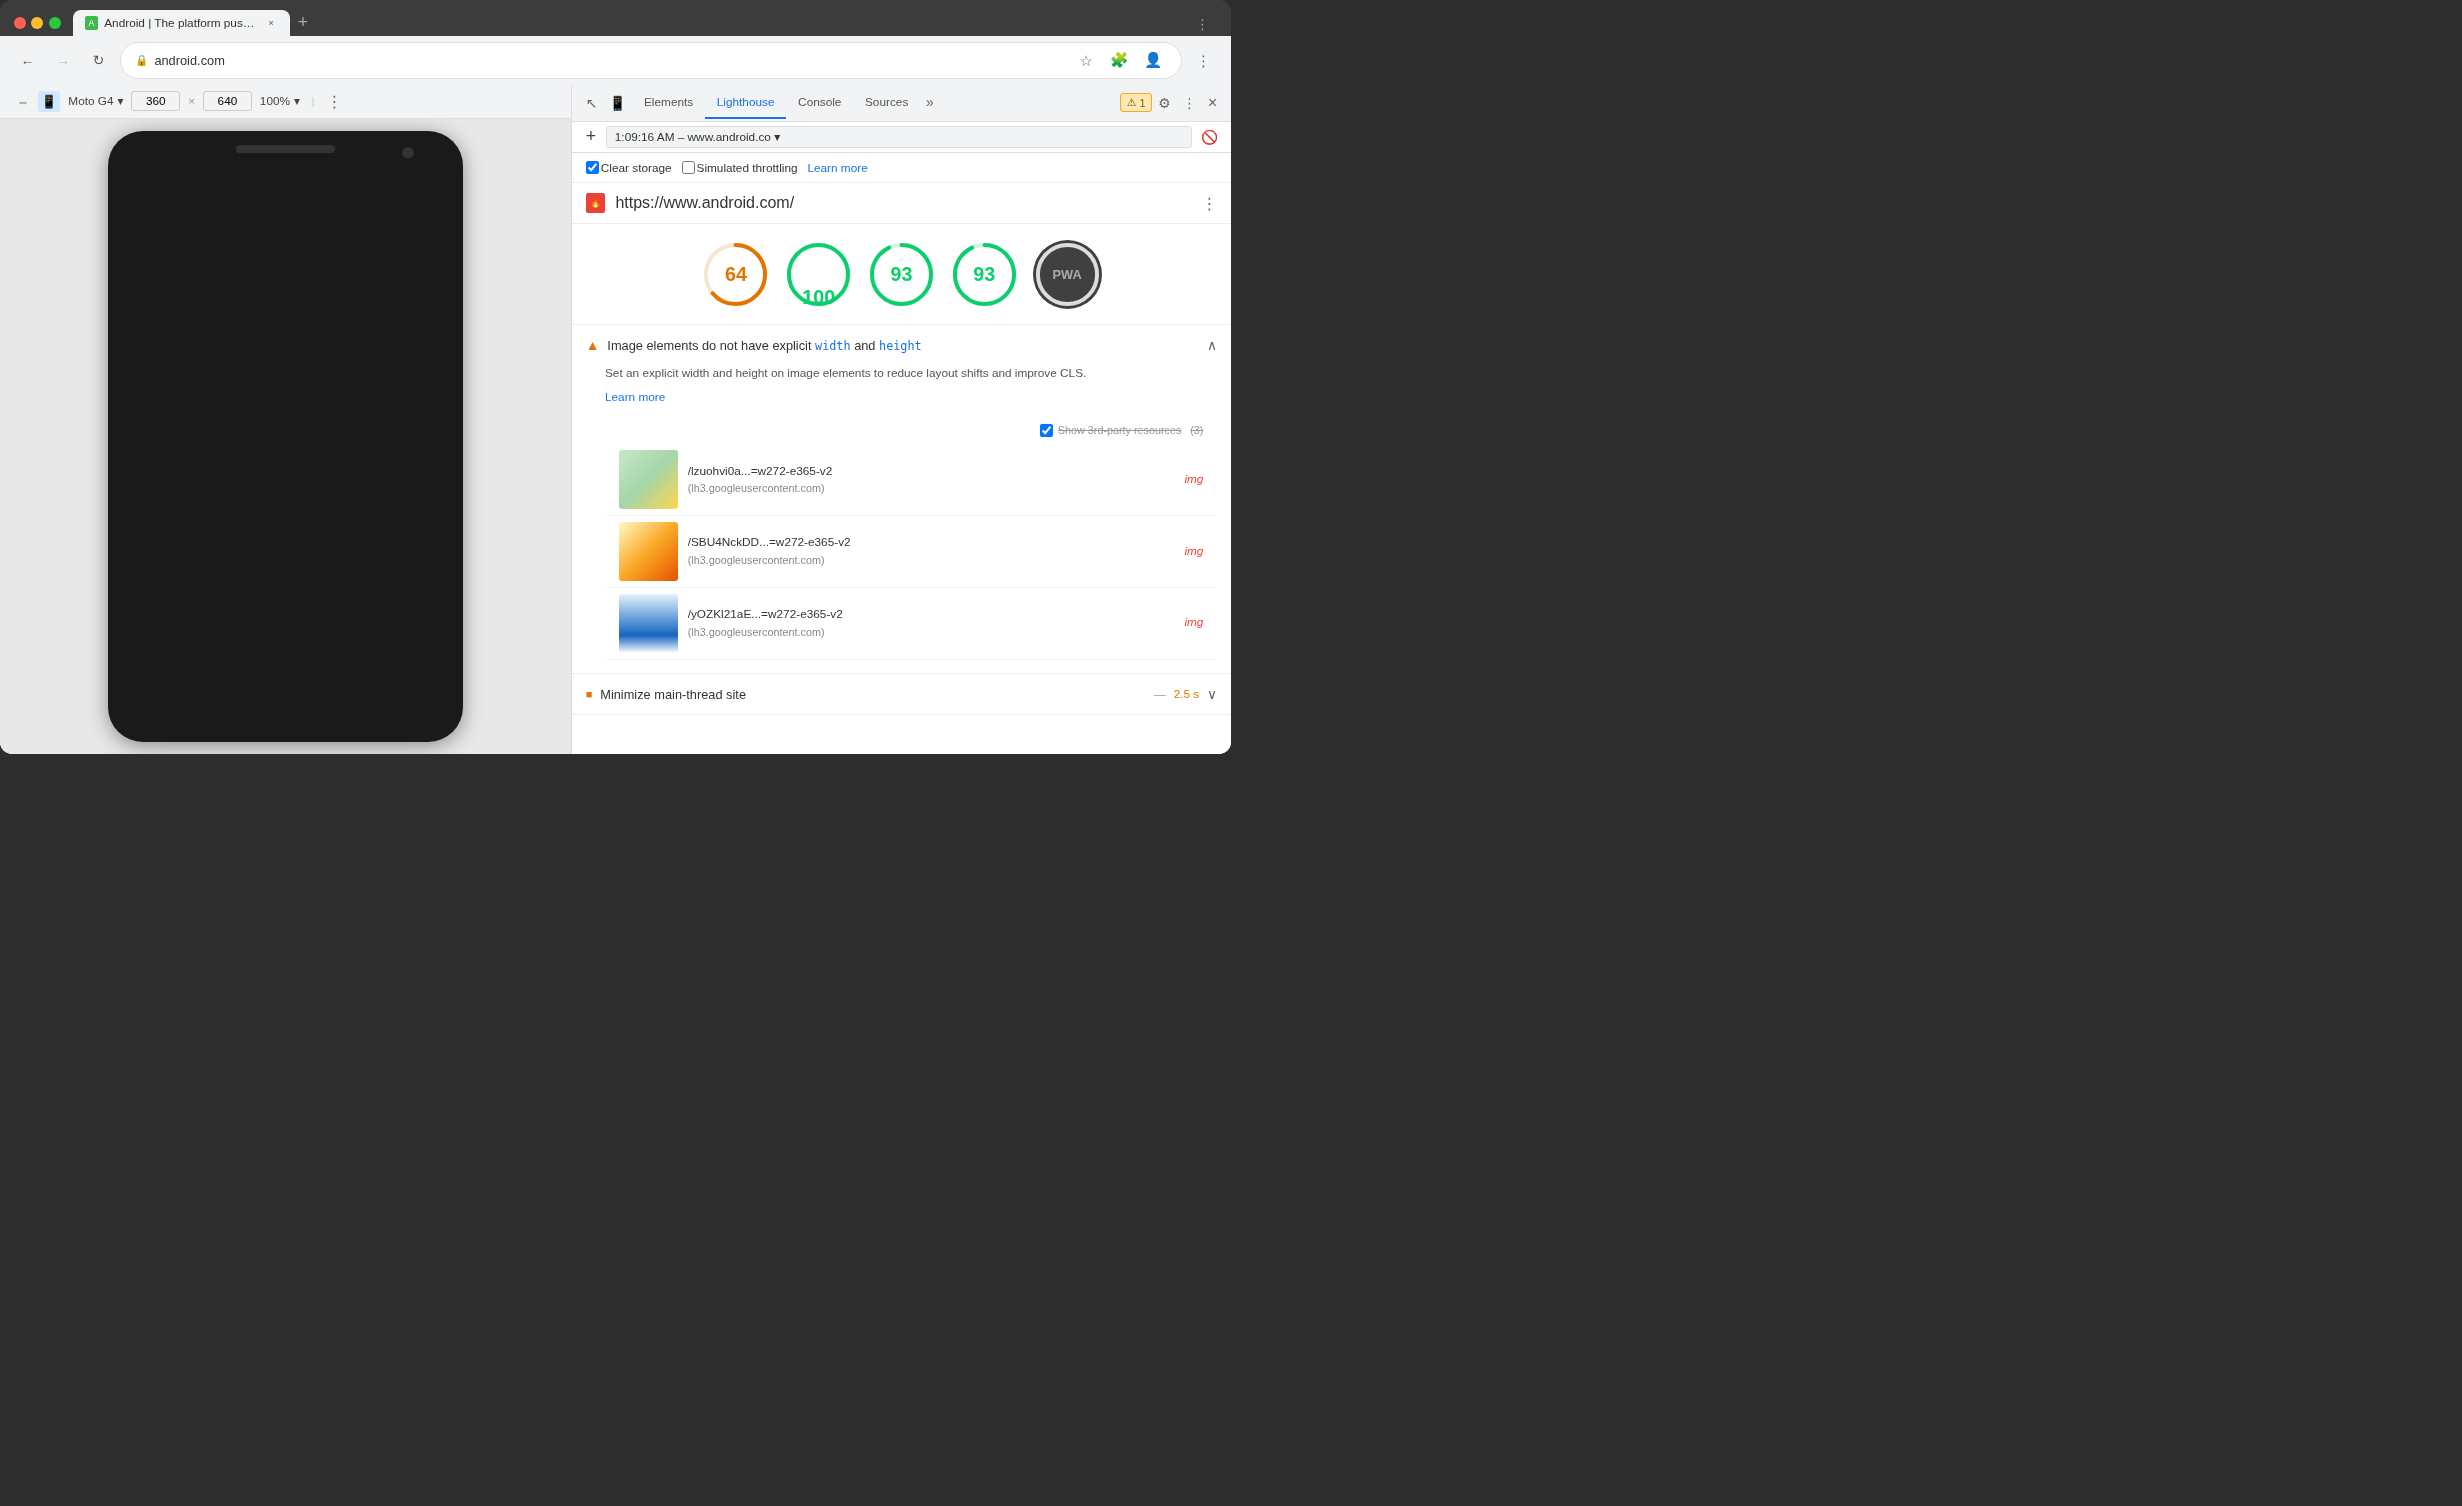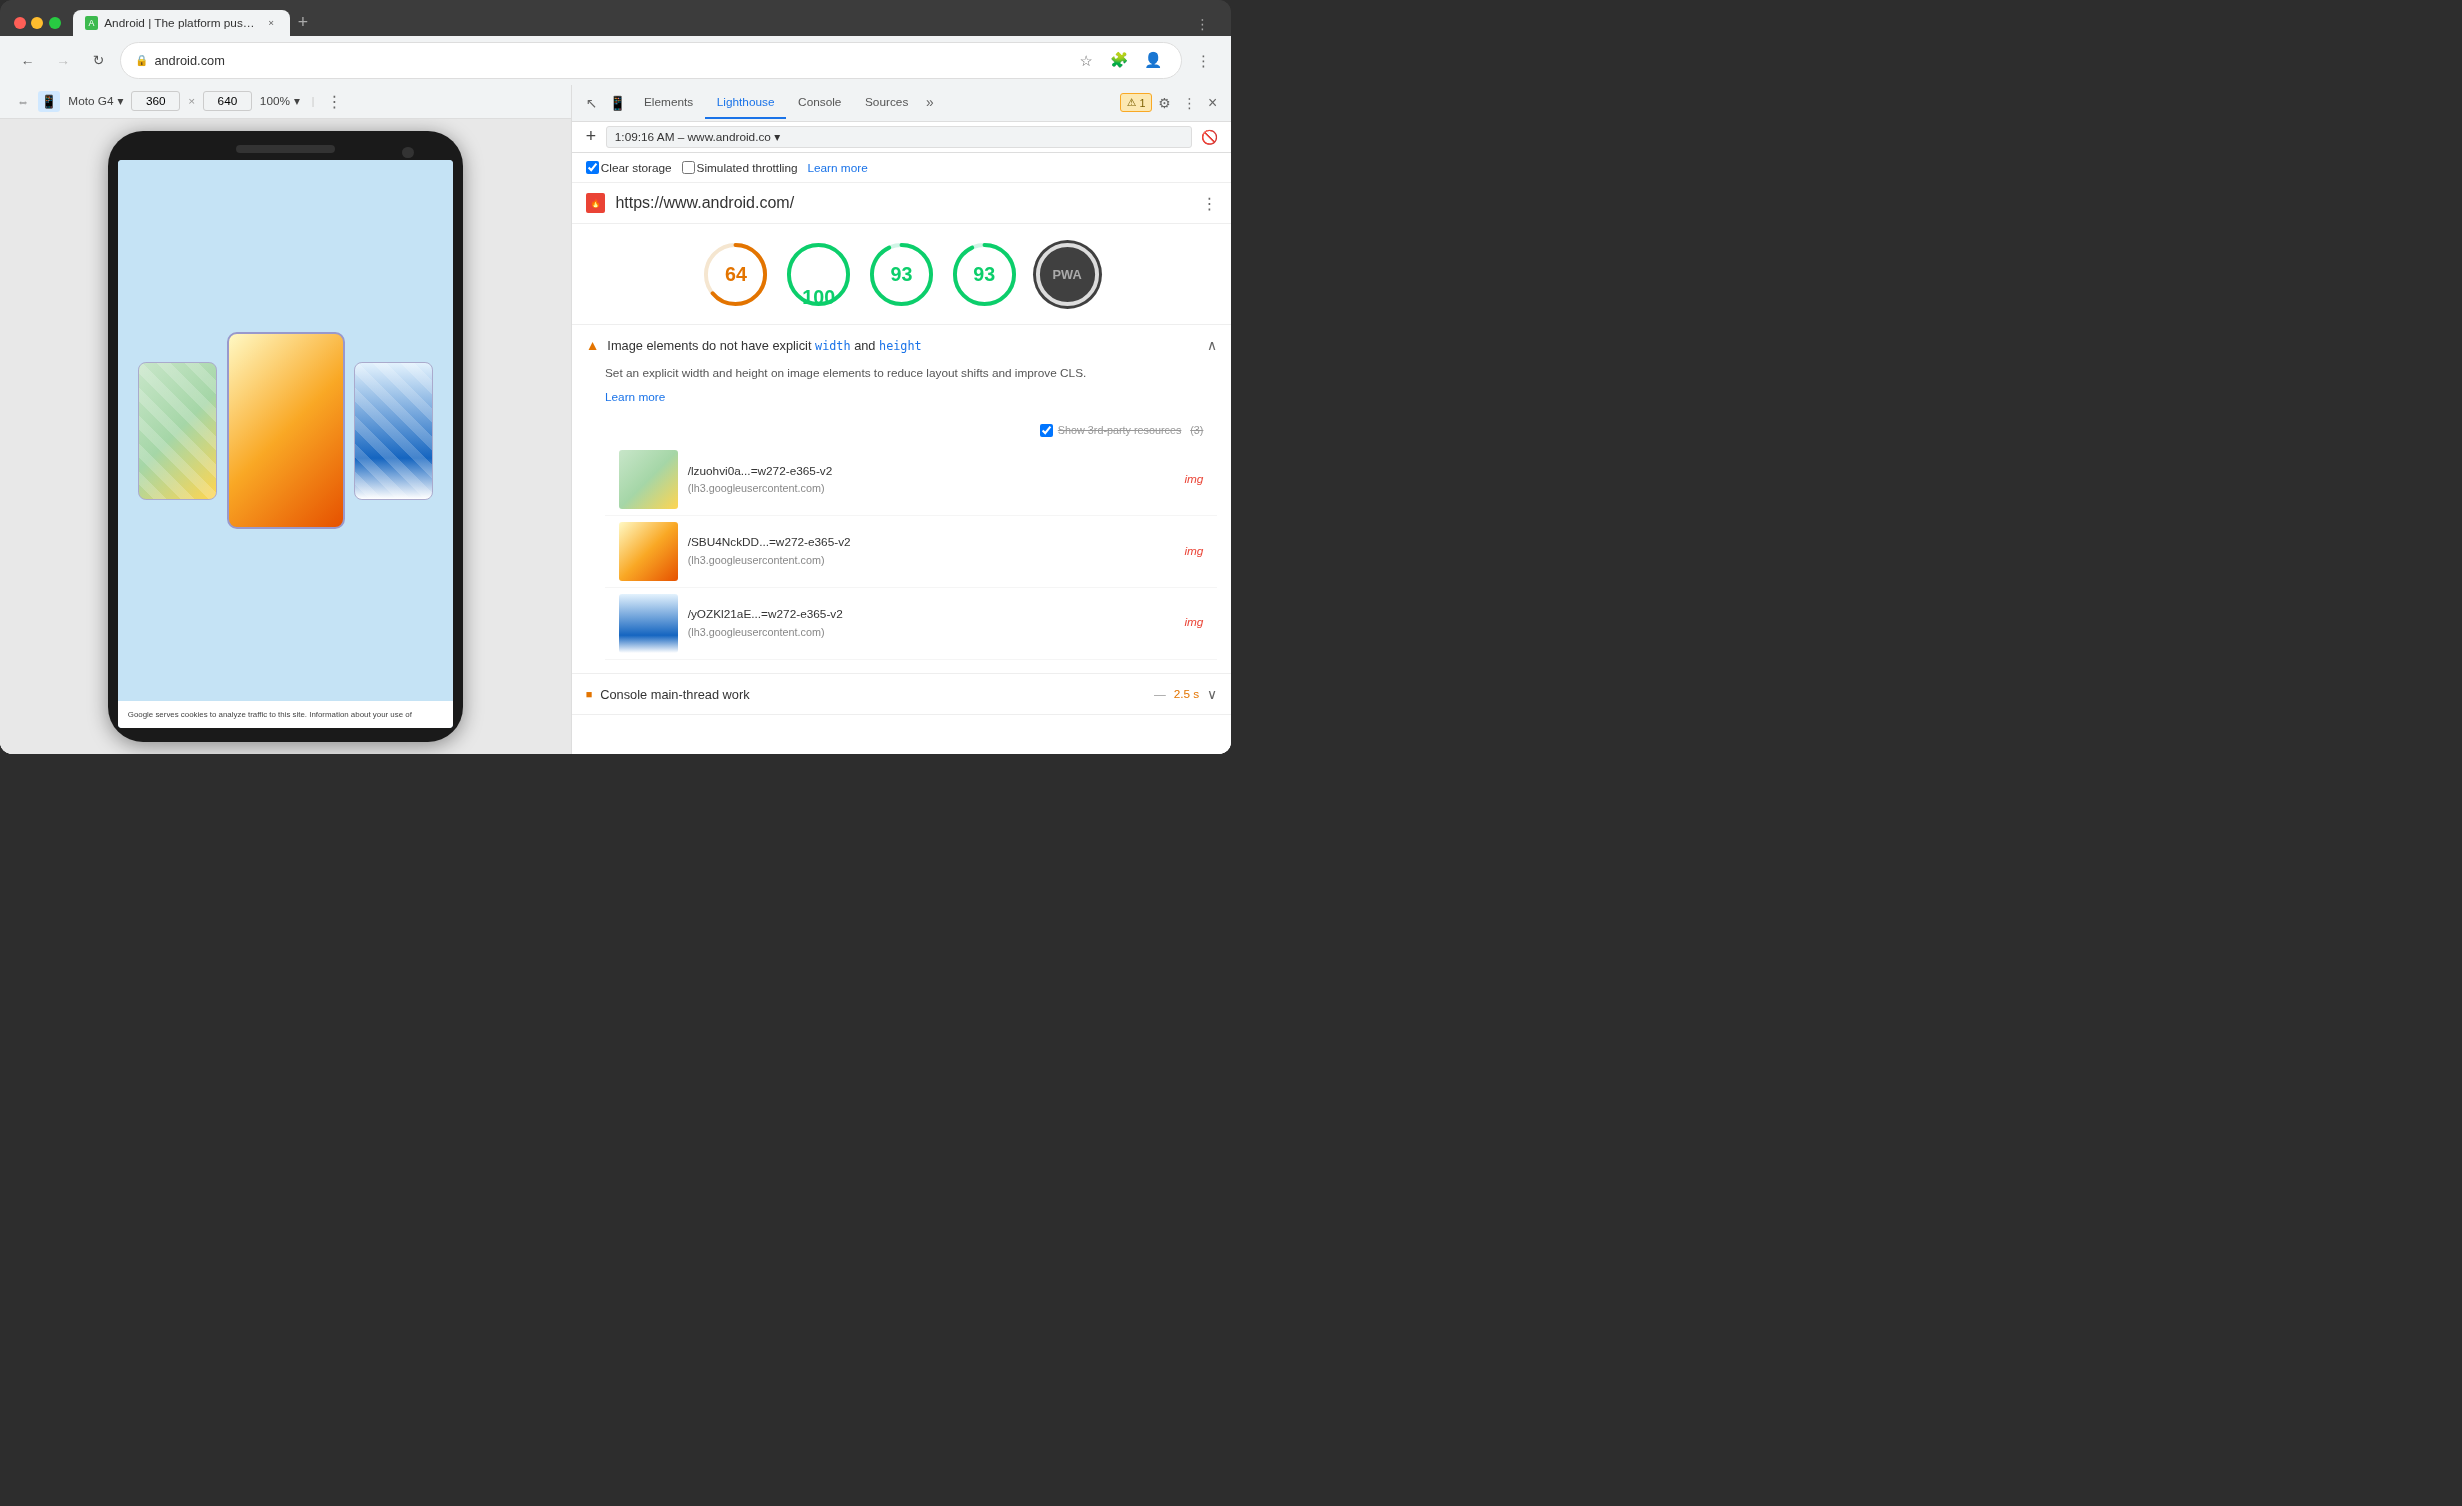--- a/index.html
+++ b/index.html
@@ -756,28 +756,20 @@
           <span>▾</span>
         </div>
         <span class="toolbar-sep">|</span>
         <span class="toolbar-dots">⋮</span>
       </div>
 
       <div class="phone-area">
         <div class="phone-frame">
           <div class="phone-notch"></div>
           <div class="phone-camera"></div>
-          <div class="phone-screen">
-            <div class="phone-content">
-              <div class="phone-img-placeholder thumb-1"></div>
-              <div class="phone-img-main thumb-2"></div>
-              <div class="phone-img-placeholder thumb-3"></div>
-            </div>
-            <div class="phone-bottom-text">Google serves cookies to analyze traffic to this site. Information about your use of</div>
-          </div>
         </div>
       </div>
     </div>
 
     <div class="devtools-panel">
 
       <div class="devtools-tabs">
         <button class="dt-icon-btn">↖</button>
         <button class="dt-icon-btn">📱</button>
         <div class="dt-tab">Elements</div>
@@ -910,21 +902,21 @@
                   <div class="url-host">(lh3.googleusercontent.com)</div>
                 </div>
                 <div class="table-failing">img</div>
               </div>
             </div>
           </div>
         </div>
 
         <div class="bottom-audit">
           <span class="minimize-icon">■</span>
-          <span class="bottom-audit-title">Console main-thread work</span>
+          <span class="bottom-audit-title">Minimize main-thread site</span>
           <span style="color:#999;font-size:11.8px;">—</span>
           <span class="bottom-audit-value">2.5 s</span>
           <span class="bottom-audit-expand">∨</span>
         </div>
 
       </div>
     </div>
   </div>
 </div>
 

